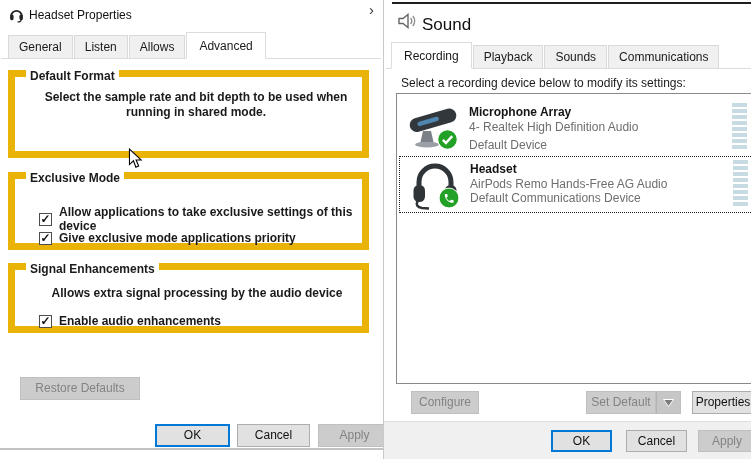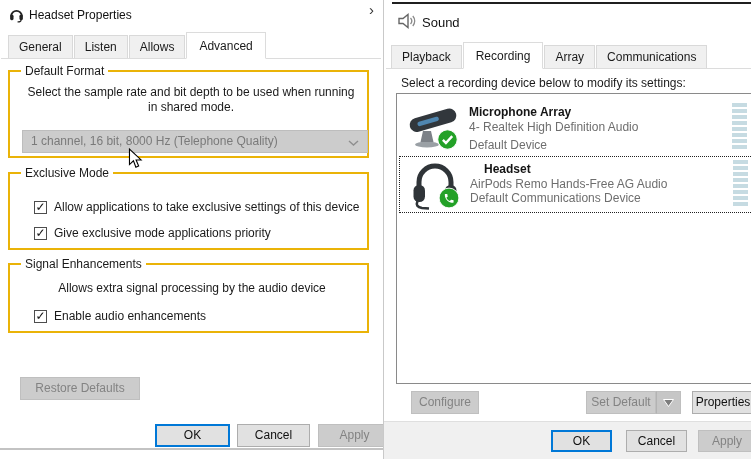--- a/index.html
+++ b/index.html
@@ -10,21 +10,21 @@
   
   #left-dialog { left:0; top:0; width:384px; height:450px; background:#fff;
     border-bottom:2px solid #c3c3c3; z-index:1; overflow:hidden;padding-left:28px; }
   .dlg-title { font-size:12px; color:#111; }
   .tabstrip { display:flex; align-items:flex-end; }
   .tab { background:#f0f0f0; border:1px solid #d9d9d9; border-bottom:none;
     padding:4px 10px 4px; margin-right:1px; cursor:default; }
   .tab.active { background:#fff; border:1px solid #dcdcdc; border-bottom:1px solid #fff;
     padding:6px 12px 5px; margin-bottom:-1px; position:relative; z-index:3; }
   .pageline { border-top:1px solid #dcdcdc; }
-  .groupbox { position:absolute; border:2px solid #eab308; }
+  .groupbox { position:absolute; border:7px solid #eab308;font-weight:bold; }
   .legend { position:absolute; top:-8px; left:11px; background:#fff; padding:0 4px; }
   .desc { line-height:15px;text-align:center; }
   .combo { position:absolute; background:#cccccc; border:1px solid #bdbdbd;
     color:#7a7a7a; line-height:21px; padding-left:8px; }
   .combo svg { position:absolute; right:8px; top:9px; }
   .cbrow { position:absolute; display:flex; align-items:center; }
   .checkbox { width:13px; height:13px; border:1px solid #4d4d4d; background:#fff;
     font-size:12px; line-height:11px; text-align:center; color:#111; margin-right:7px;
     flex:0 0 auto; }
   .btn { position:absolute; background:#e1e1e1; border:1px solid #adadad;
@@ -69,26 +69,20 @@
     <div class="tab">General</div>
     <div class="tab">Listen</div>
     <div class="tab">Allows</div>
     <div class="tab active">Advanced</div>
   </div>
   <div class="abs pageline" style="left:1px;top:58px;width:380px"></div>
 
   <div class="groupbox" style="left:8px;top:70px;width:361px;height:88px">
     <span class="legend">Default Format</span>
     <div class="abs desc" style="left:12px;top:13px;width:338px">Select the sample rate and bit depth to be used when running in shared mode.</div>
-    <div class="combo" style="left:12px;top:58px;width:346px;height:23px">
-      <span>1 channel, 16 bit, 8000 Hz (Telephone Quality)</span>
-      <svg width="11" height="6" viewBox="0 0 11 6">
-        <polyline points="1,1 5.5,5 10,1" fill="none" stroke="#8f8f8f" stroke-width="1.4"></polyline>
-      </svg>
-    </div>
   </div>
 
   <div class="groupbox" style="left:8px;top:172px;width:361px;height:78px">
     <span class="legend">Exclusive Mode</span>
     <div class="cbrow" style="left:24px;top:26px;width:330px">
       <span class="checkbox">✓</span>
       <span>Allow applications to take exclusive settings of this device</span>
     </div>
     <div class="cbrow" style="left:24px;top:52px;width:330px">
       <span class="checkbox">✓</span>
@@ -122,26 +116,26 @@
 
 <div id="right-dialog" class="abs">
   <div class="abs blackline"></div>
 
   <span class="abs" style="left:13px;top:12px">
     <svg width="20" height="18" viewBox="0 0 20 18">
       <polygon points="2,6.5 6,6.5 11,2.5 11,15.5 6,11.5 2,11.5" fill="none" stroke="#666" stroke-width="1.4"></polygon>
       <path d="M13.5 6 a4.5 4.5 0 0 1 0 6 M15.8 4 a7.5 7.5 0 0 1 0 10" stroke="#8a8a8a" fill="none" stroke-width="1.3"></path>
     </svg>
   </span>
-  <span class="abs dlg-title" style="left:38px;top:15px;font-size:13px">Sound</span>
+  <span class="abs dlg-title" style="left:38px;top:15px;font-size:17px">Sound</span>
 
   <div class="abs tabstrip" style="left:7px;top:44px;height:24px">
+    <div class="tab active">Recording</div>
     <div class="tab">Playback</div>
-    <div class="tab active">Recording</div>
-    <div class="tab">Array</div>
+    <div class="tab">Sounds</div>
     <div class="tab">Communications</div>
   </div>
   <div class="abs pageline" style="left:2px;top:68px;width:366px"></div>
 
   <div class="abs" style="left:17px;top:76px">Select a recording device below to modify its settings:</div>
 
   <div class="listbox" style="left:12px;top:93px;width:362px;height:291px">
 
     <div class="device-row" style="top:4px">
       <span class="abs" style="left:8px;top:4px">
@@ -174,21 +168,21 @@
           <rect x="36" y="26" width="11.5" height="17" rx="5.5" fill="#2f3438"></rect>
           <path d="M8.5 42 q-2.5 6 4.5 7 l7 0.5" stroke="#2f3438" stroke-width="2.6" fill="none"></path>
         </svg>
       </span>
       <span class="badge" style="left:38px;top:30px">
         <svg width="22" height="22" viewBox="0 0 24 24">
           <circle cx="12" cy="12" r="10.8" fill="#23a127" stroke="#fff" stroke-width="1"></circle>
           <path d="M9.1 11.6c.8 1.6 2.1 2.9 3.7 3.7l1.2-1.2c.2-.2.4-.2.6-.1.6.2 1.2.3 1.9.3.3 0 .5.2.5.5v1.9c0 .3-.2.5-.5.5-5 0-9.1-4.1-9.1-9.1 0-.3.2-.5.5-.5h1.9c.3 0 .5.2.5.5 0 .6.1 1.3.3 1.9.1.2 0 .4-.1.6l-1.4 1z" fill="#fff"></path>
         </svg>
       </span>
-      <div class="abs dev-name" style="left:84px;top:5px">Headset</div>
+      <div class="abs dev-name" style="left:70px;top:5px">Headset</div>
       <div class="abs dev-sub" style="left:70px;top:20px">AirPods Remo Hands-Free AG Audio</div>
       <div class="abs dev-sub" style="left:70px;top:34px">Default Communications Device</div>
       <div class="meter" style="left:333px;top:3px"></div>
     </div>
   </div>
 
   <div class="btn disabled" style="left:202px;top:391px;width:70px;height:23px;line-height:21px">Set Default</div>
   <div class="btn disabled" style="left:27px;top:391px;width:68px;height:23px;line-height:21px">Configure</div>
   <div class="split-arrow" style="left:272px;top:391px;width:25px;height:23px">
     <svg width="11" height="8" viewBox="0 0 11 8">

